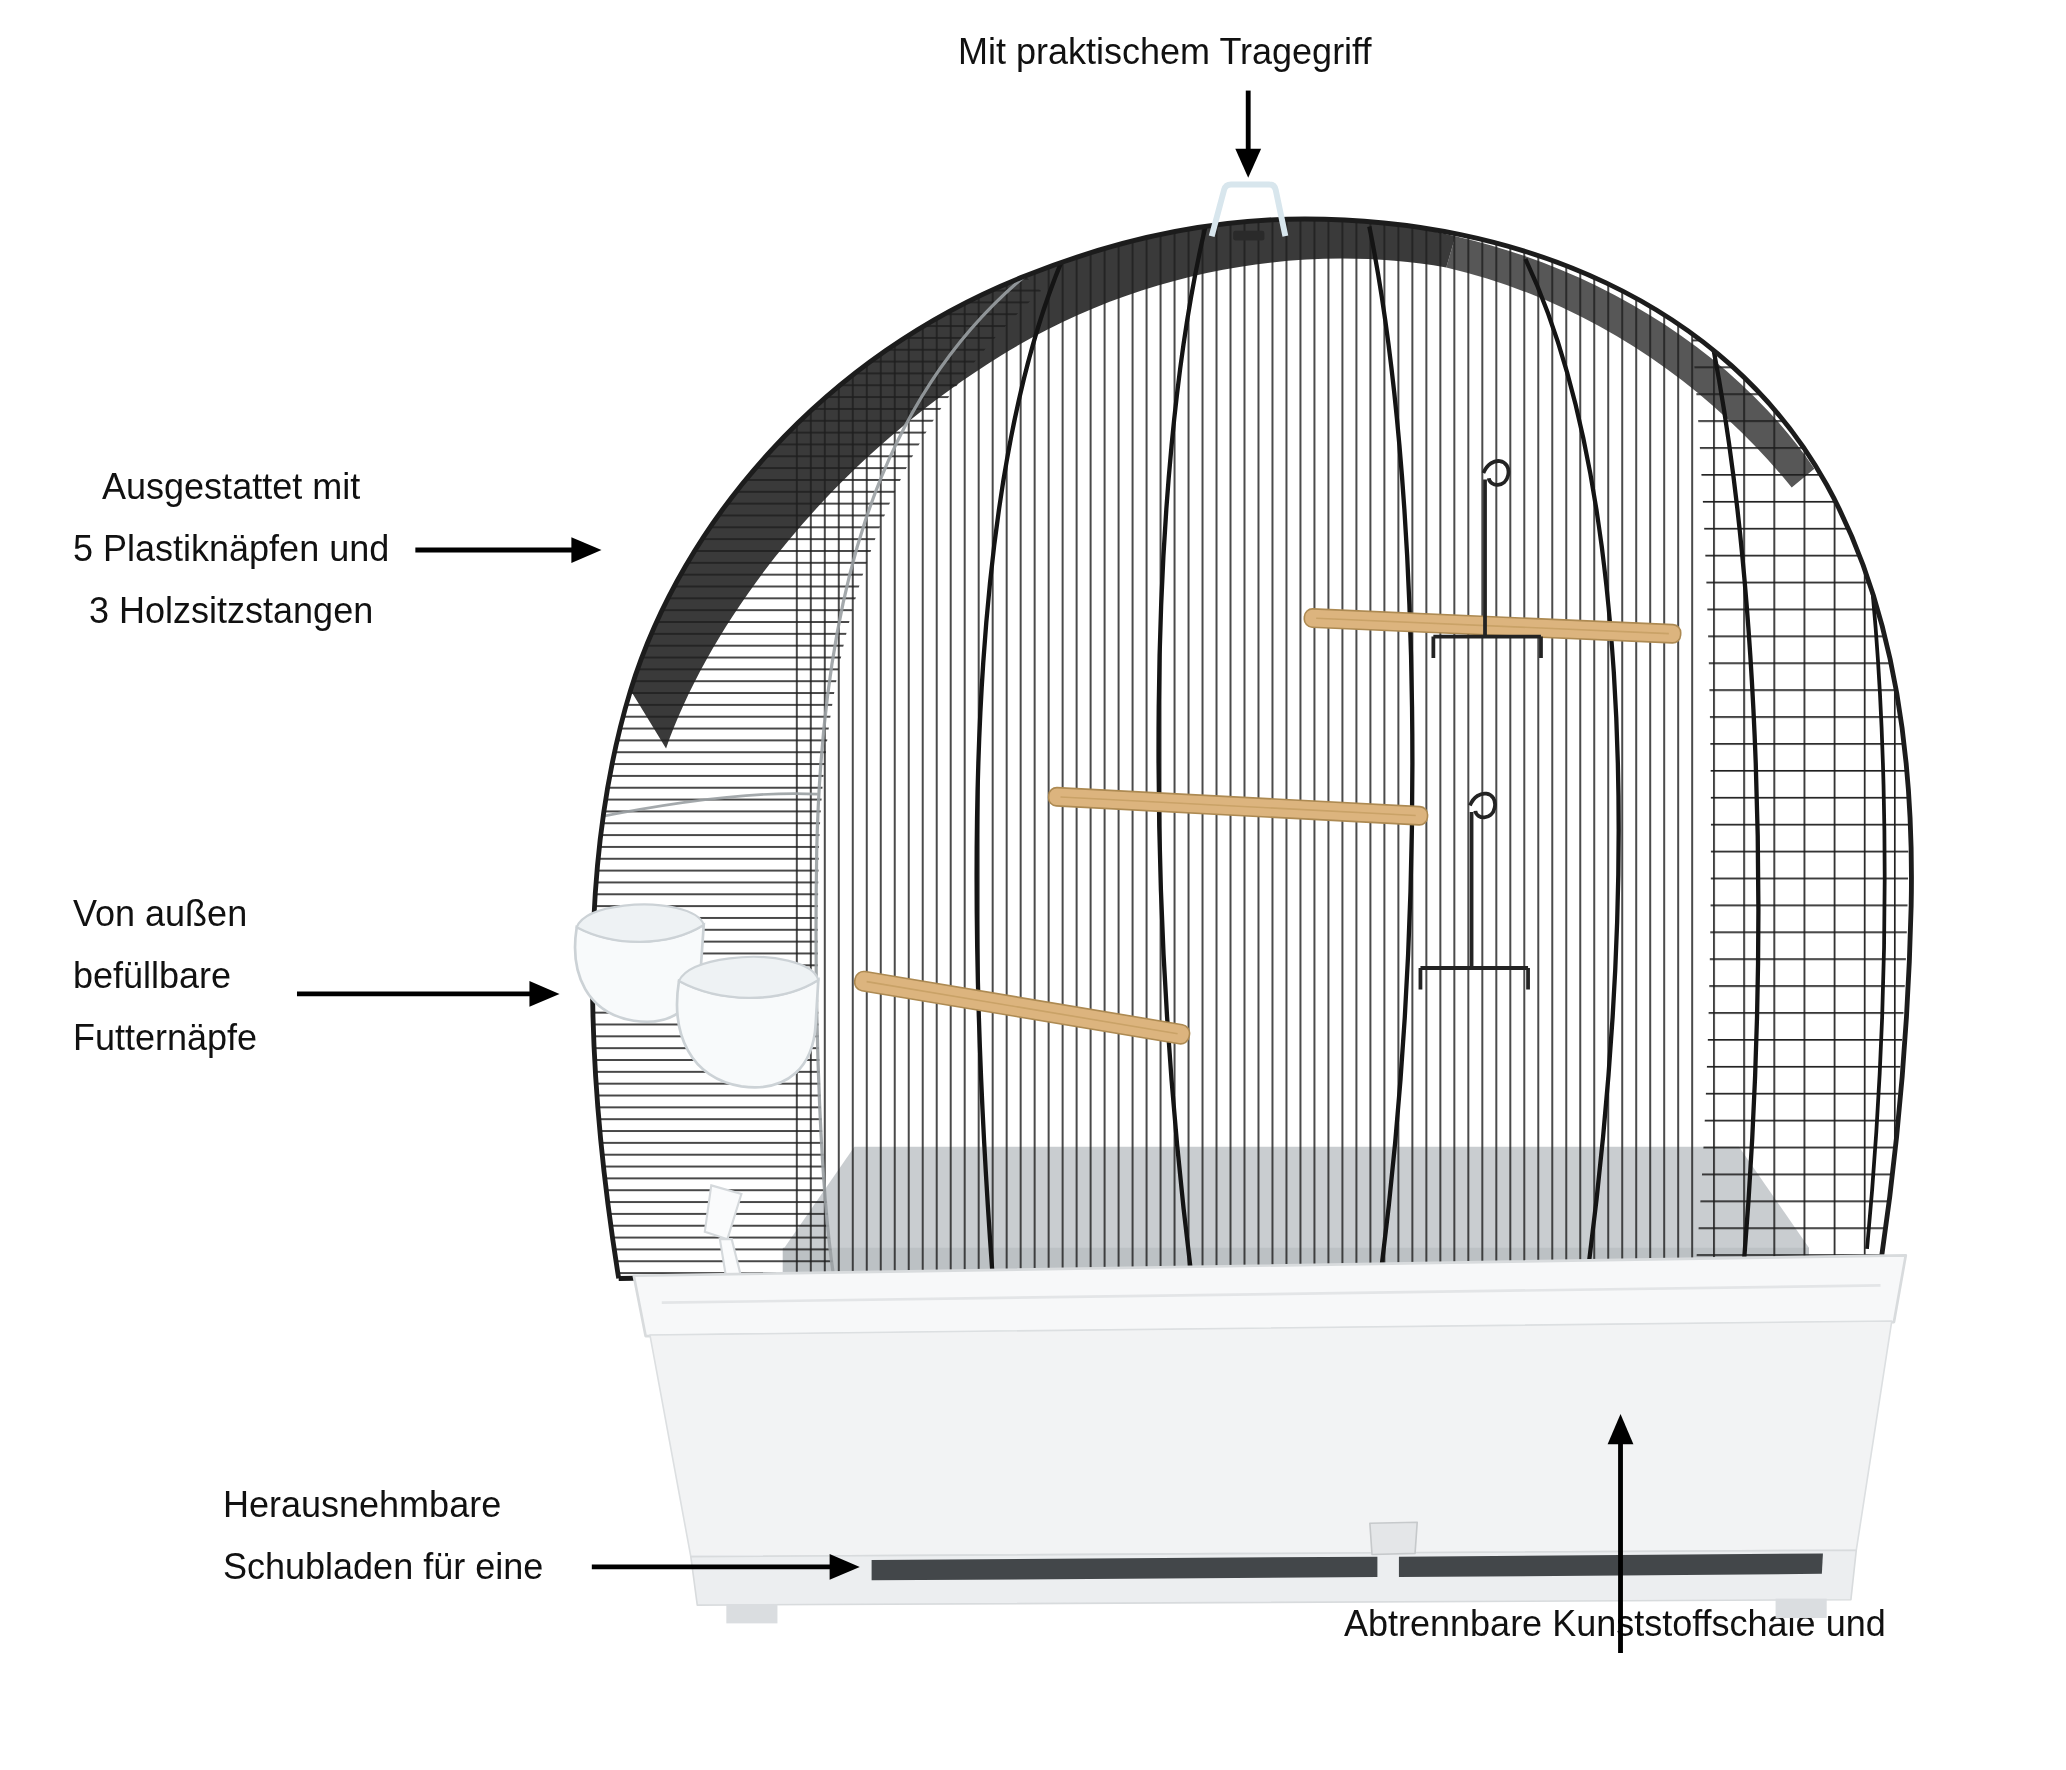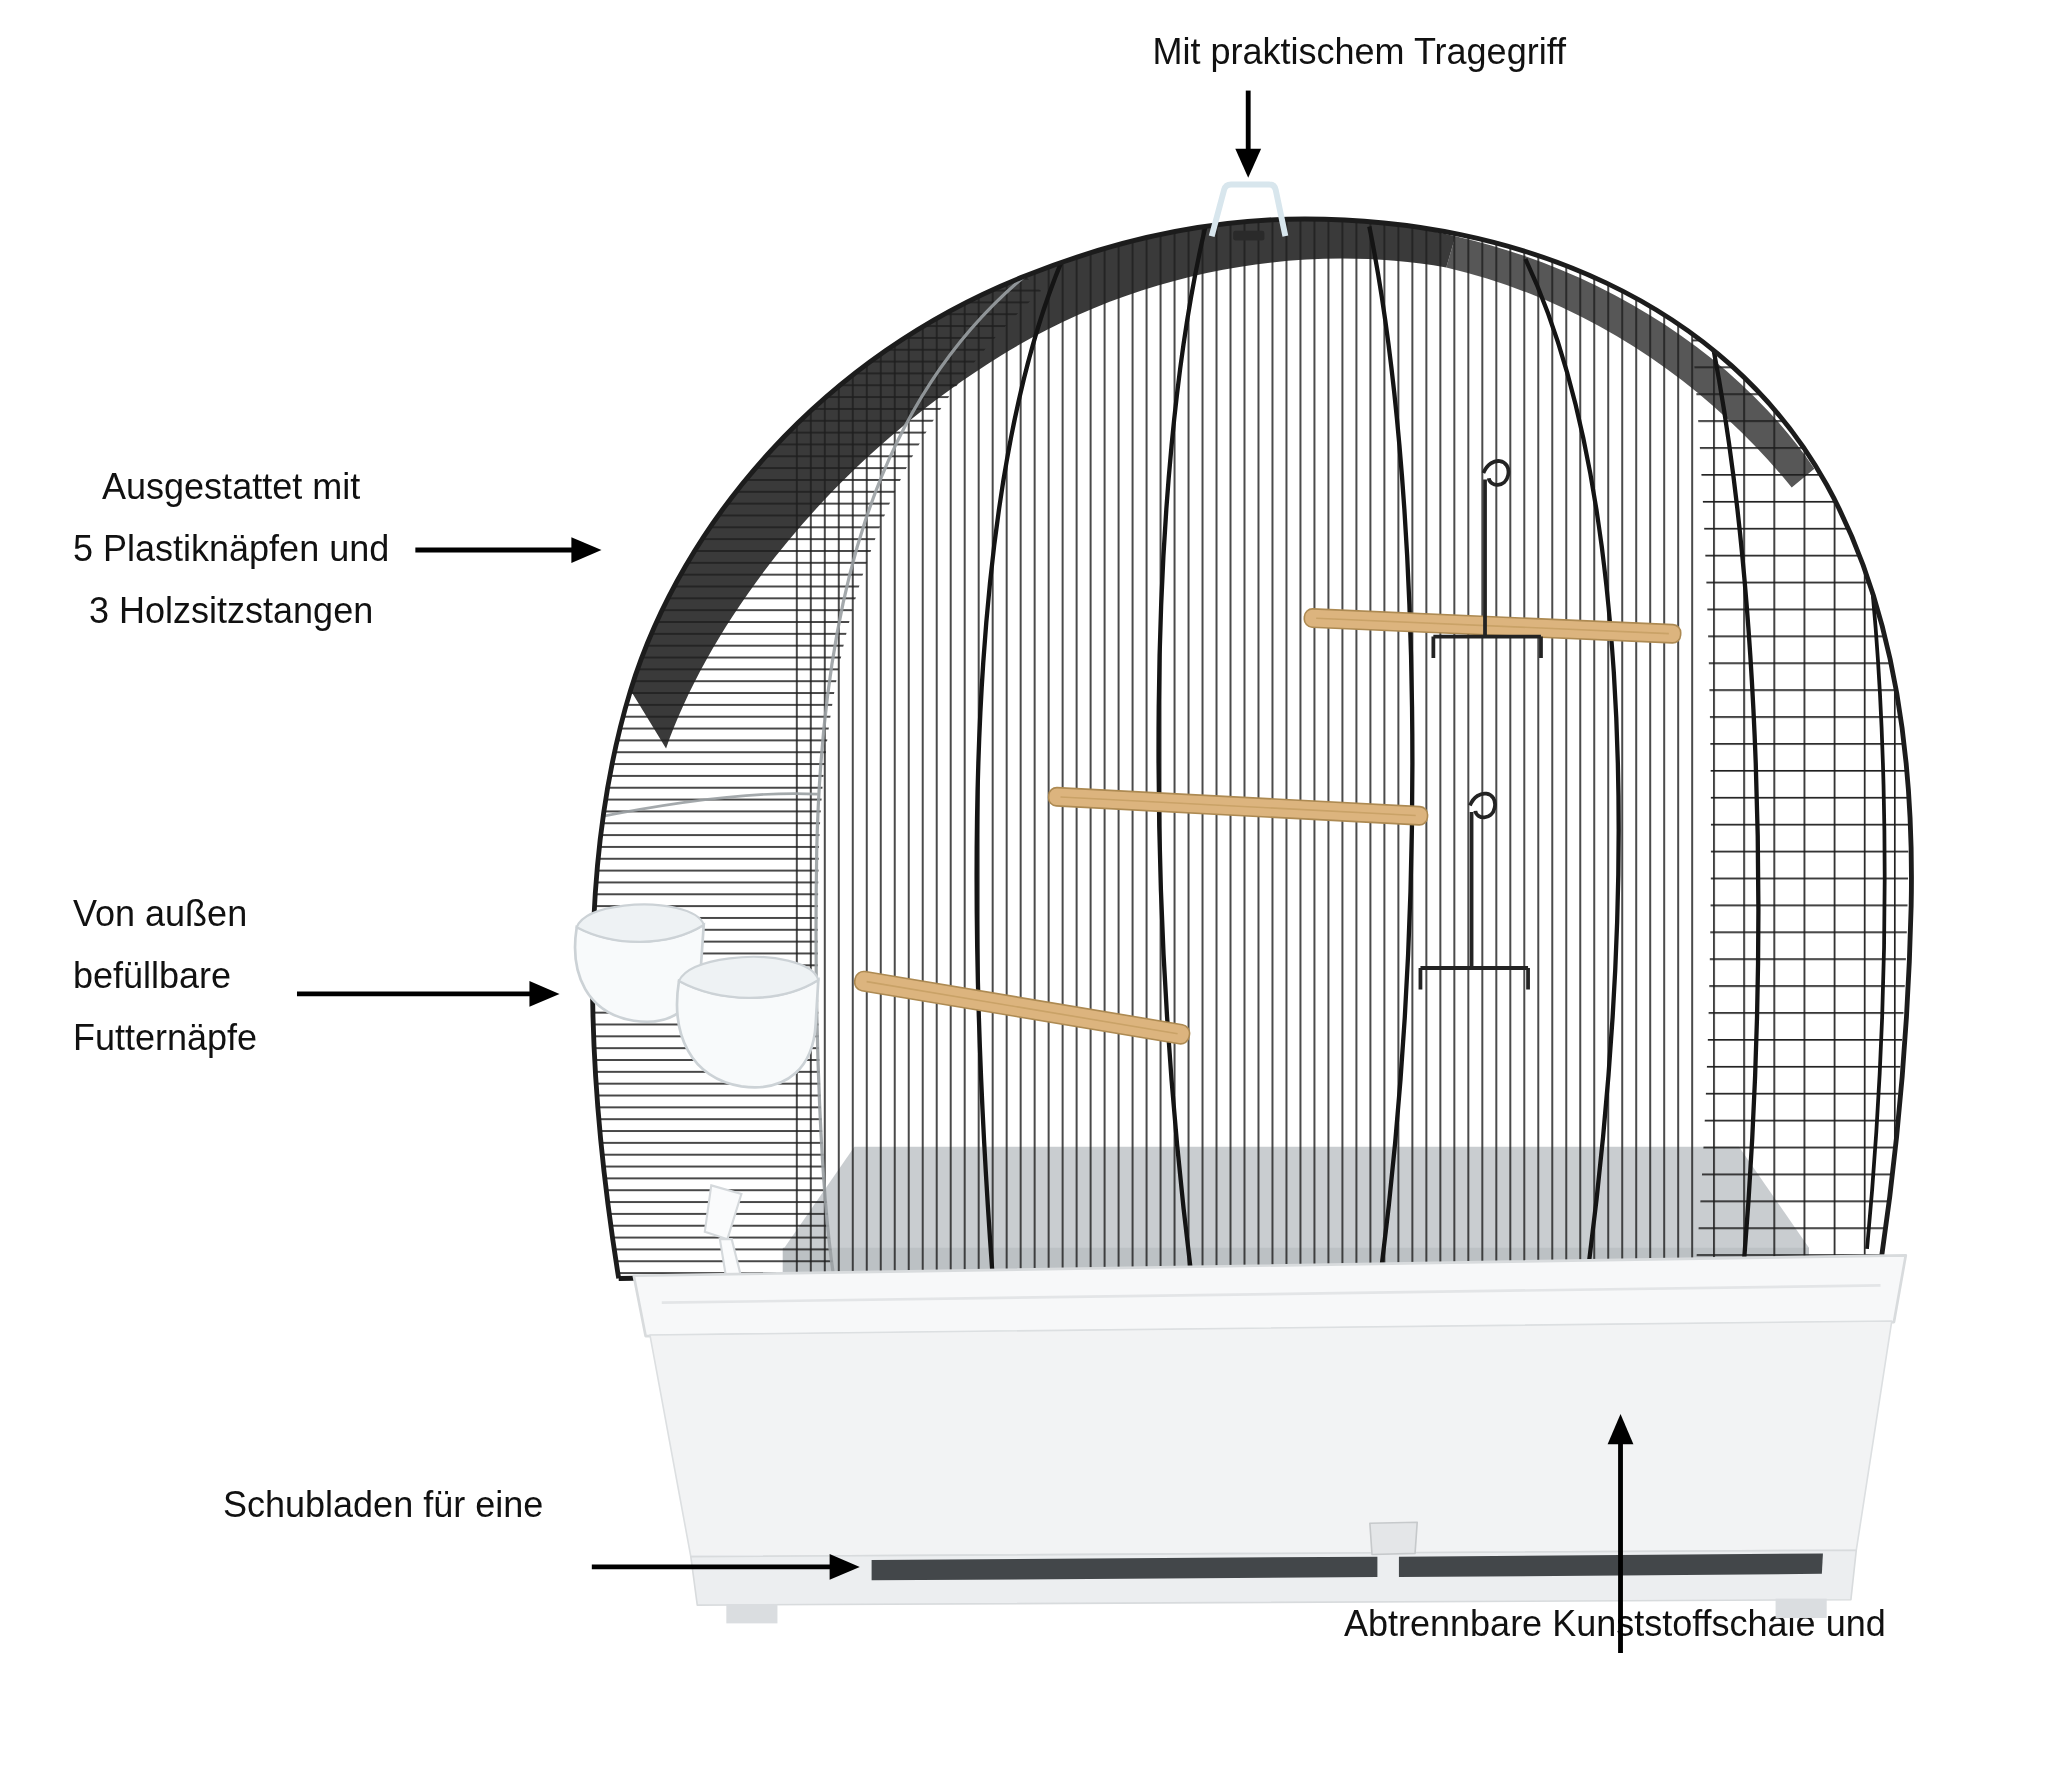--- a/index.html
+++ b/index.html
@@ -26,37 +26,38 @@
   .label.single { line-height: 43px; }
   .label.tight { line-height: 56px; }
   .overlay-svg, .cage-svg {
     position: absolute;
     pointer-events: none;
   }
 </style>
 </head>
 <body>
 
-<div class="label single" style="left:958px; top:30px; width:608px; text-align:right;">
+<div class="label single" style="left:958px; top:30px; width:608px; text-align:left;">
   <span>Mit praktischem Tragegriff</span>
 </div>
 
 <div class="label" style="left:73px; top:456px;text-align:center;">
   <span>Ausgestattet mit</span>
   <span>5 Plastiknäpfen und</span>
   <span>3 Holzsitzstangen</span>
 </div>
 
 <div class="label" style="left:73px; top:883px;">
   <span>Von außen</span>
   <span>befüllbare</span>
   <span>Futternäpfe</span>
 </div>
 
 <div class="label" style="left:223px; top:1474px;">
+  <span>Herausnehmbare</span>
   <span>Schubladen für eine</span>
 </div>
 
 <div class="label tight" style="left:1344px; top:1596px;">
   <span>Abtrennbare Kunststoffschale und</span>
 </div>
 
 <svg class="cage-svg" style="left:538px; top:178px;" width="1399" height="1453" viewBox="0 0 2600 2700">
   <defs>
     <clipPath id="cageClip">

